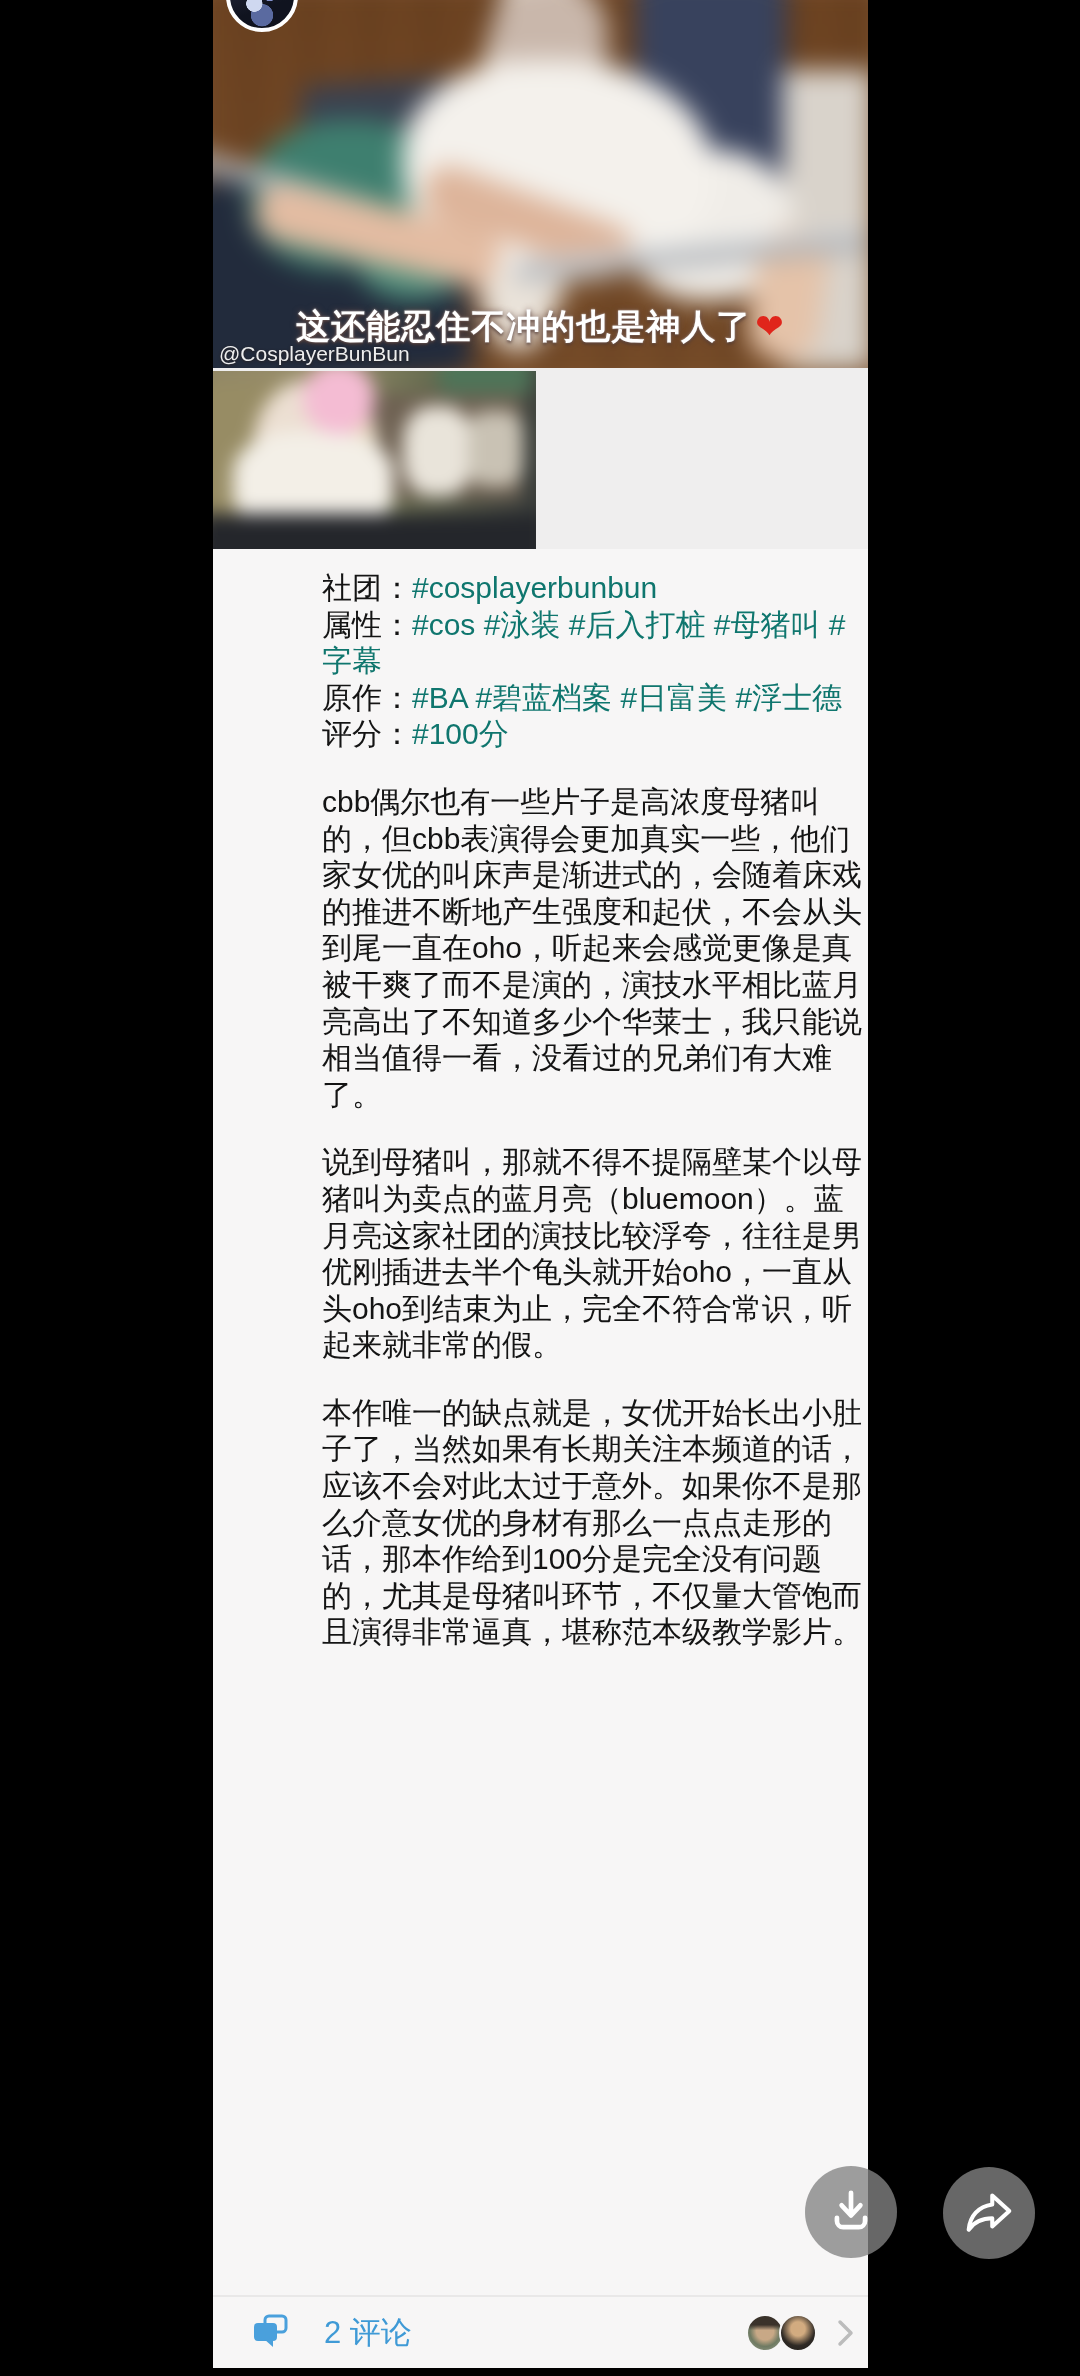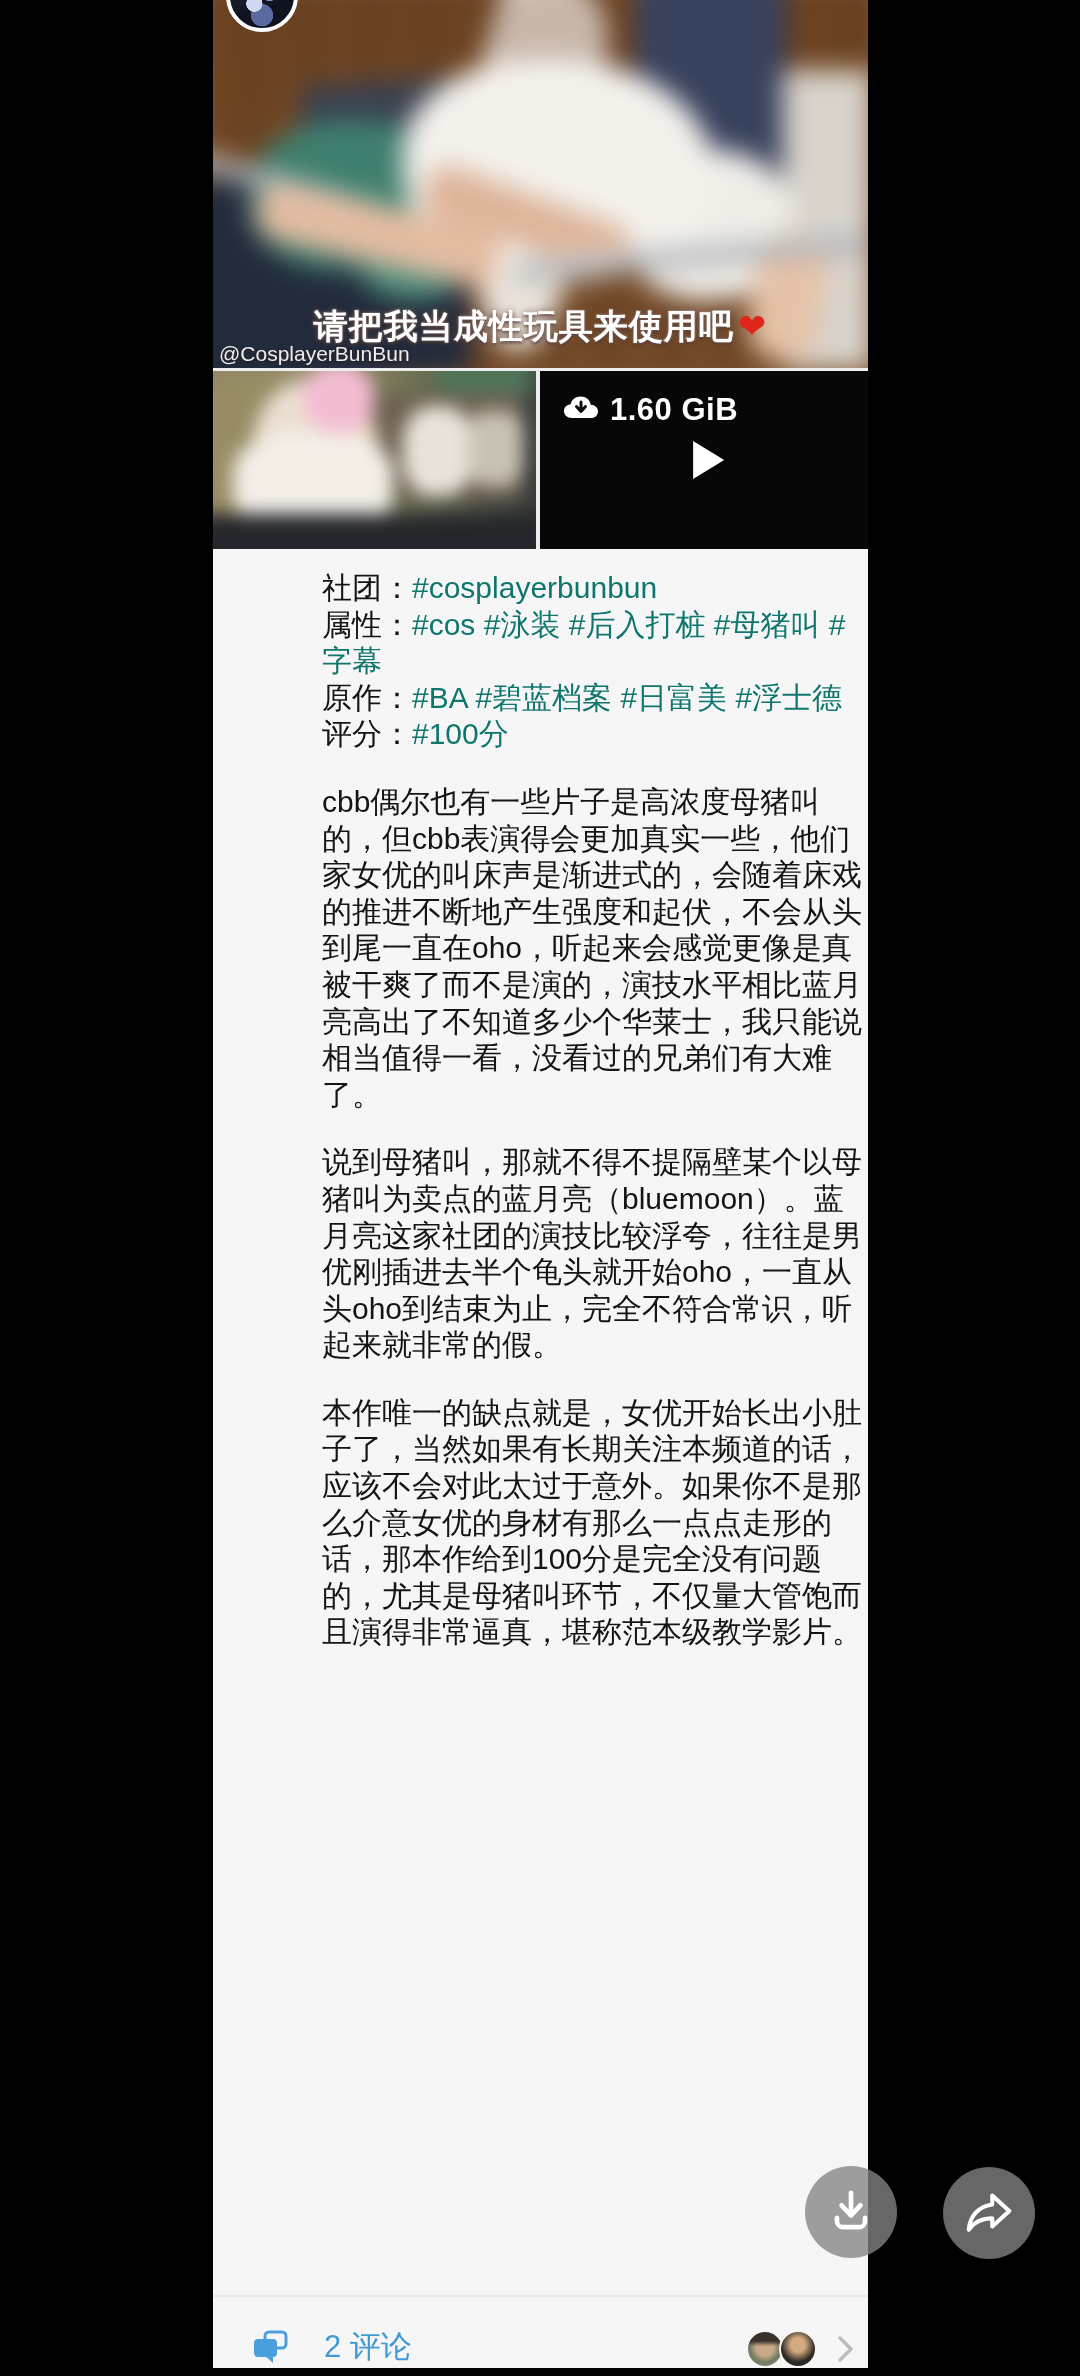--- a/index.html
+++ b/index.html
@@ -72,21 +72,21 @@
   .tag-label{color:#141414;}
   .tag-links{color:#0f766e;}
   .para{margin-bottom:31px;}
   .para:last-child{margin-bottom:0;}
 
   .reactions{display:flex;gap:14px;margin:12px 0 0 109px;}
   .pill{display:flex;align-items:center;gap:9px;height:42px;padding:0 17px;border-radius:22px;background:#edecee;}
   .pill .cnt{font-size:30px;color:#1a1a1a;}
 
   .comment-bar{position:absolute;left:0;right:0;bottom:0;height:73px;border-top:2px solid #e9e8e8;
-    display:flex;align-items:flex-end;padding:0 13px 0 39px;box-sizing:border-box;}
+    display:flex;align-items:center;padding:0 13px 0 39px;box-sizing:border-box;}
   .comment-label{margin-left:36px;font-size:31px;font-weight:500;color:#3f9ad6;}
   .cb-right{margin-left:auto;display:flex;align-items:center;}
   .cb-avatar{width:38px;height:38px;border-radius:50%;border:2px solid #f7f6f6;box-sizing:border-box;}
   .cb-avatar.a1{background:
       linear-gradient(180deg,#3a322a 0 26%,rgba(0,0,0,0) 42%),
       radial-gradient(circle at 50% 45%,#c8a886 0 34%,#6f7a62 60%,#9aa08f 100%);}
   .cb-avatar.a2{margin-left:-5px;background:
       radial-gradient(circle at 50% 38%,#d2ab80 0 26%,#2f2a25 62%,#1f1c19 100%);}
   .cb-chevron{margin-left:20px;display:flex;}
 
@@ -115,51 +115,39 @@
         <div class="ph-skirt"></div>
         <div class="ph-leg"></div>
         <div class="ph-hair"></div>
         <div class="ph-face"></div>
         <div class="ph-dress"></div>
         <div class="ph-arm1"></div>
         <div class="ph-arm2"></div>
         <div class="ph-rail2"></div>
       </div>
       <div class="avatar-badge"></div>
-      <div class="photo-caption"><span>请把我当成性玩具来使用吧</span><span class="caption-heart">❤</span></div>
+      <div class="photo-caption"><span>这还能忍住不冲的也是神人了</span><span class="caption-heart">❤</span></div>
       <div class="photo-watermark">@CosplayerBunBun</div>
     </div>
 
     <div class="media-row">
       <div class="thumb">
         <div class="th-blur">
           <div class="th-base"></div>
           <div class="th-couch"></div>
           <div class="th-plant"></div>
           <div class="th-inset"></div>
           <div class="th-inset-fig"></div>
           <div class="th-chair"></div>
           <div class="th-fig"></div>
           <div class="th-hair"></div>
           <div class="th-white"></div>
           <div class="th-pink"></div>
           <div class="th-floor"></div>
         </div>
-      </div>
-      <div class="video">
-        <div class="size-badge">
-          <span>
-            <svg width="36" height="26" viewBox="0 0 36 26">
-              <path d="M9 23 C4 23 1 20 1 16 C1 12 4 9.5 7.5 9.5 C8.5 4.5 12.5 1.5 17.5 1.5 C23 1.5 27 5 27.8 9.8 C32 10 35 12.8 35 16.5 C35 20.3 32 23 28 23 Z" fill="#ffffff"></path>
-              <path d="M18 7 L18 15 M13.5 11.5 L18 16.5 L22.5 11.5" stroke="#0a0a0a" stroke-width="3" fill="none" stroke-linecap="round" stroke-linejoin="round"></path>
-            </svg>
-          </span>
-          <span class="txt">1.60 GiB</span>
-        </div>
-        <div class="play-button"></div>
       </div>
     </div>
 
     <div class="bubble">
       <div class="text-col">
         <div class="tag-block">
           <div class="tag-line"><span class="tag-label">社团：</span><span class="tag-links">#cosplayerbunbun</span></div>
           <div class="tag-line"><span class="tag-label">属性：</span><span class="tag-links">#cos #泳装 #后入打桩 #母猪叫 #字幕</span></div>
           <div class="tag-line"><span class="tag-label">原作：</span><span class="tag-links">#BA #碧蓝档案 #日富美 #浮士德</span></div>
           <div class="tag-line"><span class="tag-label">评分：</span><span class="tag-links">#100分</span></div>

